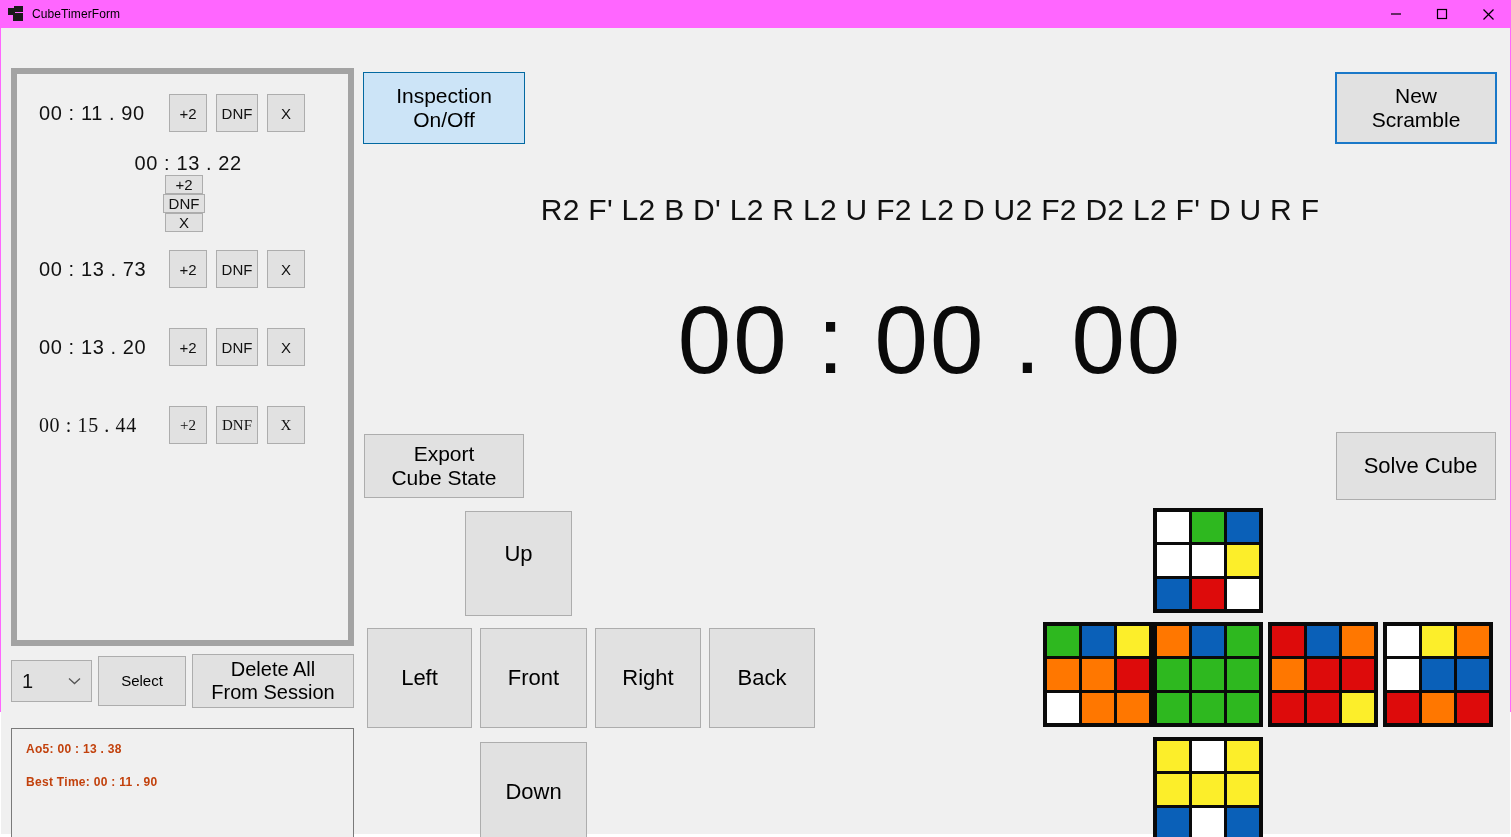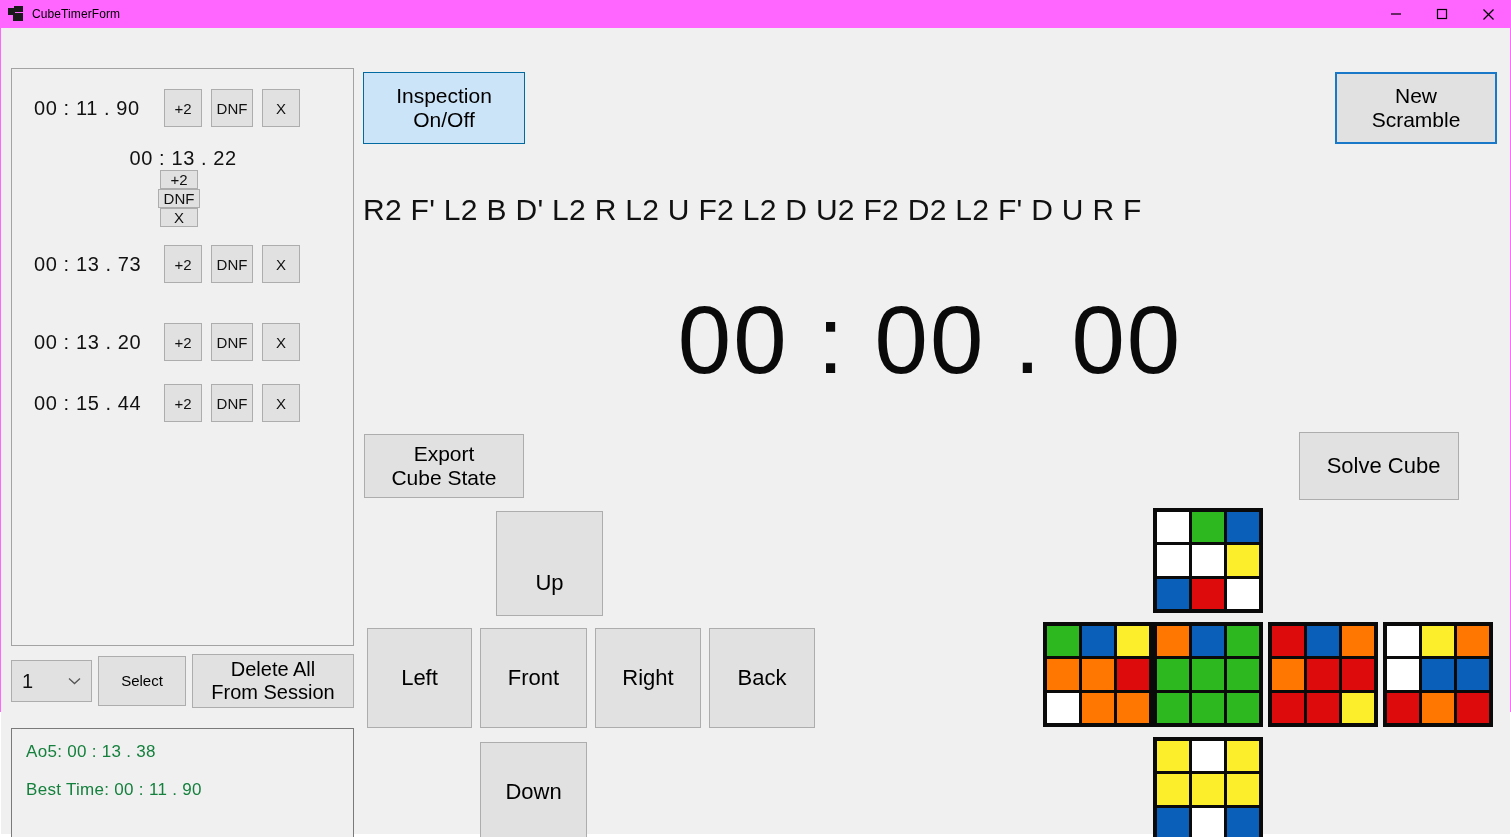--- a/index.html
+++ b/index.html
@@ -92,21 +92,21 @@
     cursor: default;
     user-select: none;
   }
 
   
   .times-panel {
     position: absolute;
     left: 10px; top: 40px;
     width: 343px; height: 578px;
     background: #f0f0f0;
-    border: 1px solid #a3a3a3;
+    border: 6px solid #a3a3a3;
     overflow: hidden;
   }
   .time-row {
     position: absolute;
     left: 0;
     width: 343px; height: 78px;
     display: flex;
     align-items: center;
   }
   .time-label {
@@ -173,23 +173,23 @@
   
   .stats-panel {
     position: absolute;
     left: 10px; top: 700px;
     width: 343px; height: 124px;
     background: #f0f0f0;
     border: 1px solid #7a7a7a;
     padding: 14px 0 0 14px;
   }
   .stats-line {
-    font-size: 17px;
-    font-weight: 400;
-    color: #15803d;
+    font-size: 12px;
+    font-weight: 700;
+    color: #c2410c;
     line-height: 1;
     margin-bottom: 21px;
     letter-spacing: 0.3px;
     white-space: nowrap;
   }
 
   
   .btn-inspection {
     left: 362px; top: 44px;
     width: 162px; height: 72px;
@@ -203,21 +203,21 @@
     background: #e1e1e1;
     border: 2px solid #1a78c8;
     font-size: 21px;
   }
 
   
   .scramble {
     position: absolute;
     left: 362px; top: 165px;
     width: 1134px;
-    text-align: left;
+    text-align: center;
     font-size: 30px;
     font-weight: 300;
     color: #111;
     letter-spacing: 0.3px;
     white-space: nowrap;
   }
   .timer {
     position: absolute;
     left: 362px; top: 262px;
     width: 1134px;
@@ -229,24 +229,23 @@
     line-height: 1.05;
   }
 
   
   .btn-export {
     left: 363px; top: 406px;
     width: 160px; height: 64px;
     font-size: 21px;
   }
   .btn-up {
-    left: 495px; top: 483px;
+    left: 464px; top: 483px;
     width: 107px; height: 105px;
     font-size: 22px;
-    align-items: flex-end;
     padding-bottom: 20px;
   }
   .btn-left {
     left: 366px; top: 600px;
     width: 105px; height: 100px;
     font-size: 22px;
   }
   .btn-front {
     left: 479px; top: 600px;
     width: 107px; height: 100px;
@@ -263,21 +262,21 @@
     font-size: 22px;
   }
   .btn-down {
     left: 479px; top: 714px;
     width: 107px; height: 103px;
     font-size: 22px;
     align-items: flex-start;
     padding-top: 36px;
   }
   .btn-solve {
-    left: 1298px; top: 404px;
+    left: 1335px; top: 404px;
     width: 160px; height: 68px;
     font-size: 22px;
     padding-left: 9px;
   }
 
   
   .cubenet { position: absolute; left: 0; top: 0; }
   .face {
     position: absolute;
     display: grid;
@@ -373,21 +372,21 @@
           <div class="rowbtn plus2">
             <span>+2</span>
           </div>
           <div class="rowbtn dnf">
             <span>DNF</span>
           </div>
           <div class="rowbtn x">
             <span>X</span>
           </div>
         </div>
-        <div class="time-row" style="top: 295px;">
+        <div class="time-row" style="top: 312px; font-family: Liberation Serif, serif;">
           <div class="time-label">00 : 15 . 44</div>
           <div class="rowbtn plus2">
             <span>+2</span>
           </div>
           <div class="rowbtn dnf">
             <span>DNF</span>
           </div>
           <div class="rowbtn x">
             <span>X</span>
           </div>

